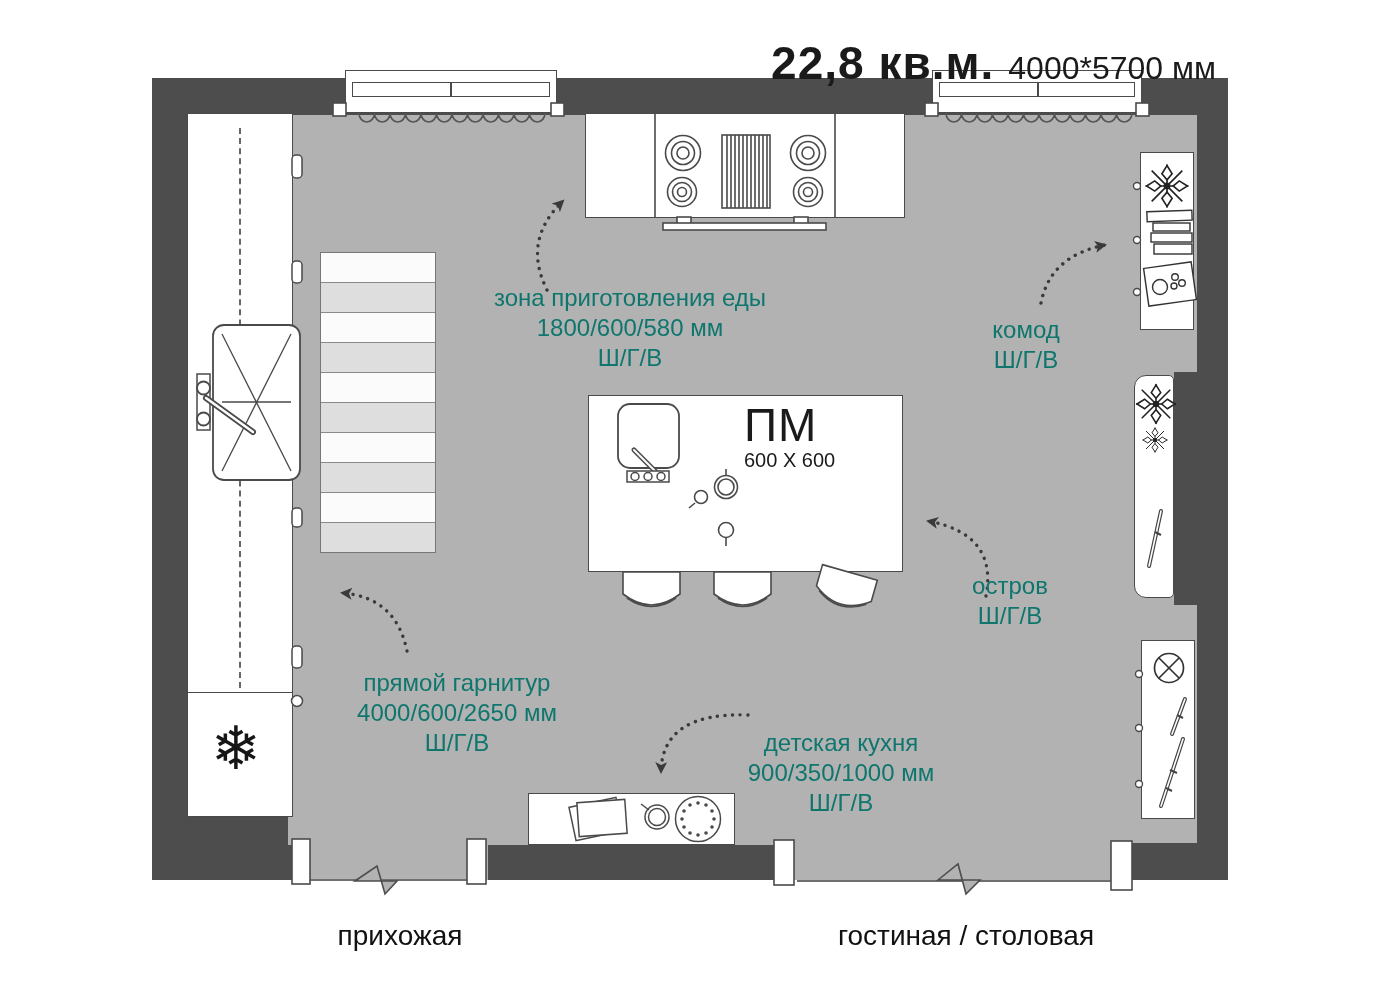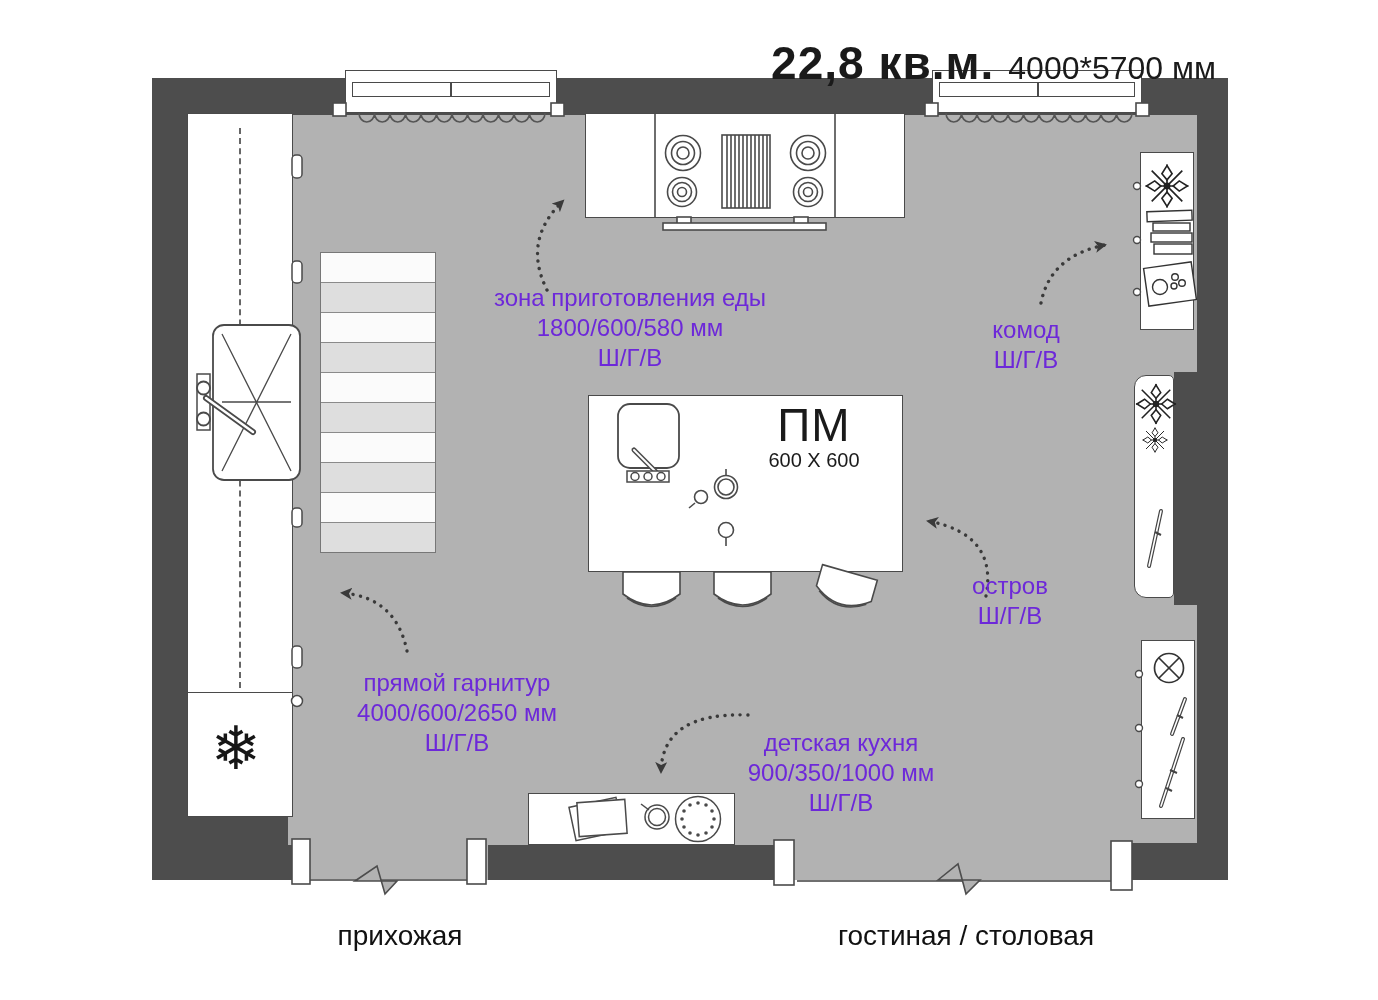--- a/index.html
+++ b/index.html
@@ -13,26 +13,26 @@
   .winframe{position:absolute;top:11px;height:15px;border:1.3px solid #4a4a4a;box-sizing:border-box;background:#fff;}
   .mullion{position:absolute;top:11px;width:2px;height:15px;background:#4a4a4a;}
   
   .furn{position:absolute;background:#ffffff;border:1.5px solid #4a4a4a;box-sizing:border-box;}
   #counter-dash{position:absolute;left:239px;top:128px;height:560px;border-left:2px dashed #666;}
   #counter-divider{position:absolute;left:188px;top:692px;width:105px;height:0;border-top:1.6px solid #4a4a4a;}
   #rug{position:absolute;left:320px;top:252px;width:116px;height:301px;border:1.3px solid #777;box-sizing:border-box;
        background:repeating-linear-gradient(to bottom,#fbfbfb 0 29px,#8a8a8a 29px 30px,#dedede 30px 59px,#8a8a8a 59px 60px);}
   #seat{border-radius:12px 5px 5px 12px;}
   
-  .ann{position:absolute;text-align:center;font-size:24px;line-height:30px;color:#6d28d9;}
+  .ann{position:absolute;text-align:center;font-size:24px;line-height:30px;color:#0f766e;}
   .room-label{position:absolute;text-align:center;font-size:28px;color:#111;}
   #title{position:absolute;left:700px;top:12px;width:516px;text-align:right;white-space:nowrap;margin-top:24px;}
   #title .area{font-size:46px;font-weight:bold;letter-spacing:1px;}
   #title .dims{font-size:32px;margin-left:14px;}
-  #pm-label{position:absolute;left:744px;top:401px;width:140px;text-align:center;}
+  #pm-label{position:absolute;left:744px;top:401px;width:140px;text-align:left;}
   #pm-label .pm{font-size:46px;line-height:48px;letter-spacing:1px;}
   #pm-label .pm-size{font-size:20px;line-height:22px;}
   #snowflake{position:absolute;left:201px;top:717px;width:70px;text-align:center;font-size:60px;line-height:64px;color:#161616;}
   svg{position:absolute;left:0;top:0;}
 </style>
 </head>
 <body>
 
 <div id="stage">
 

